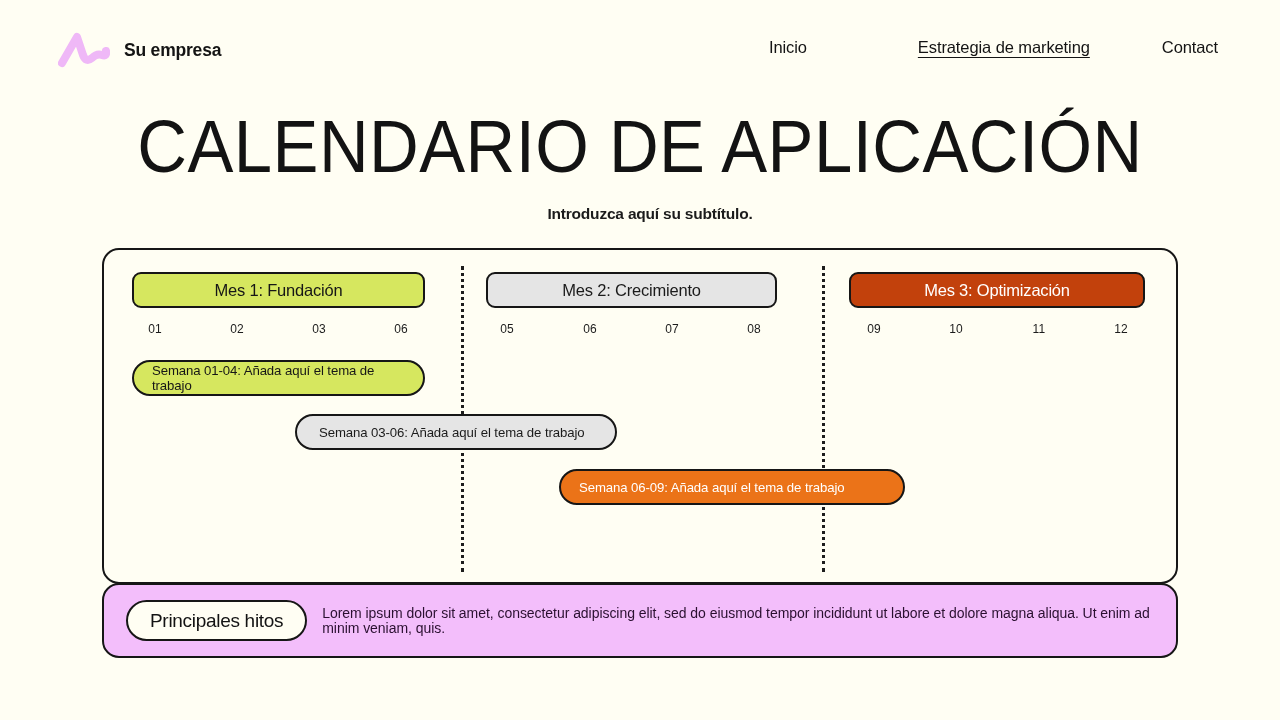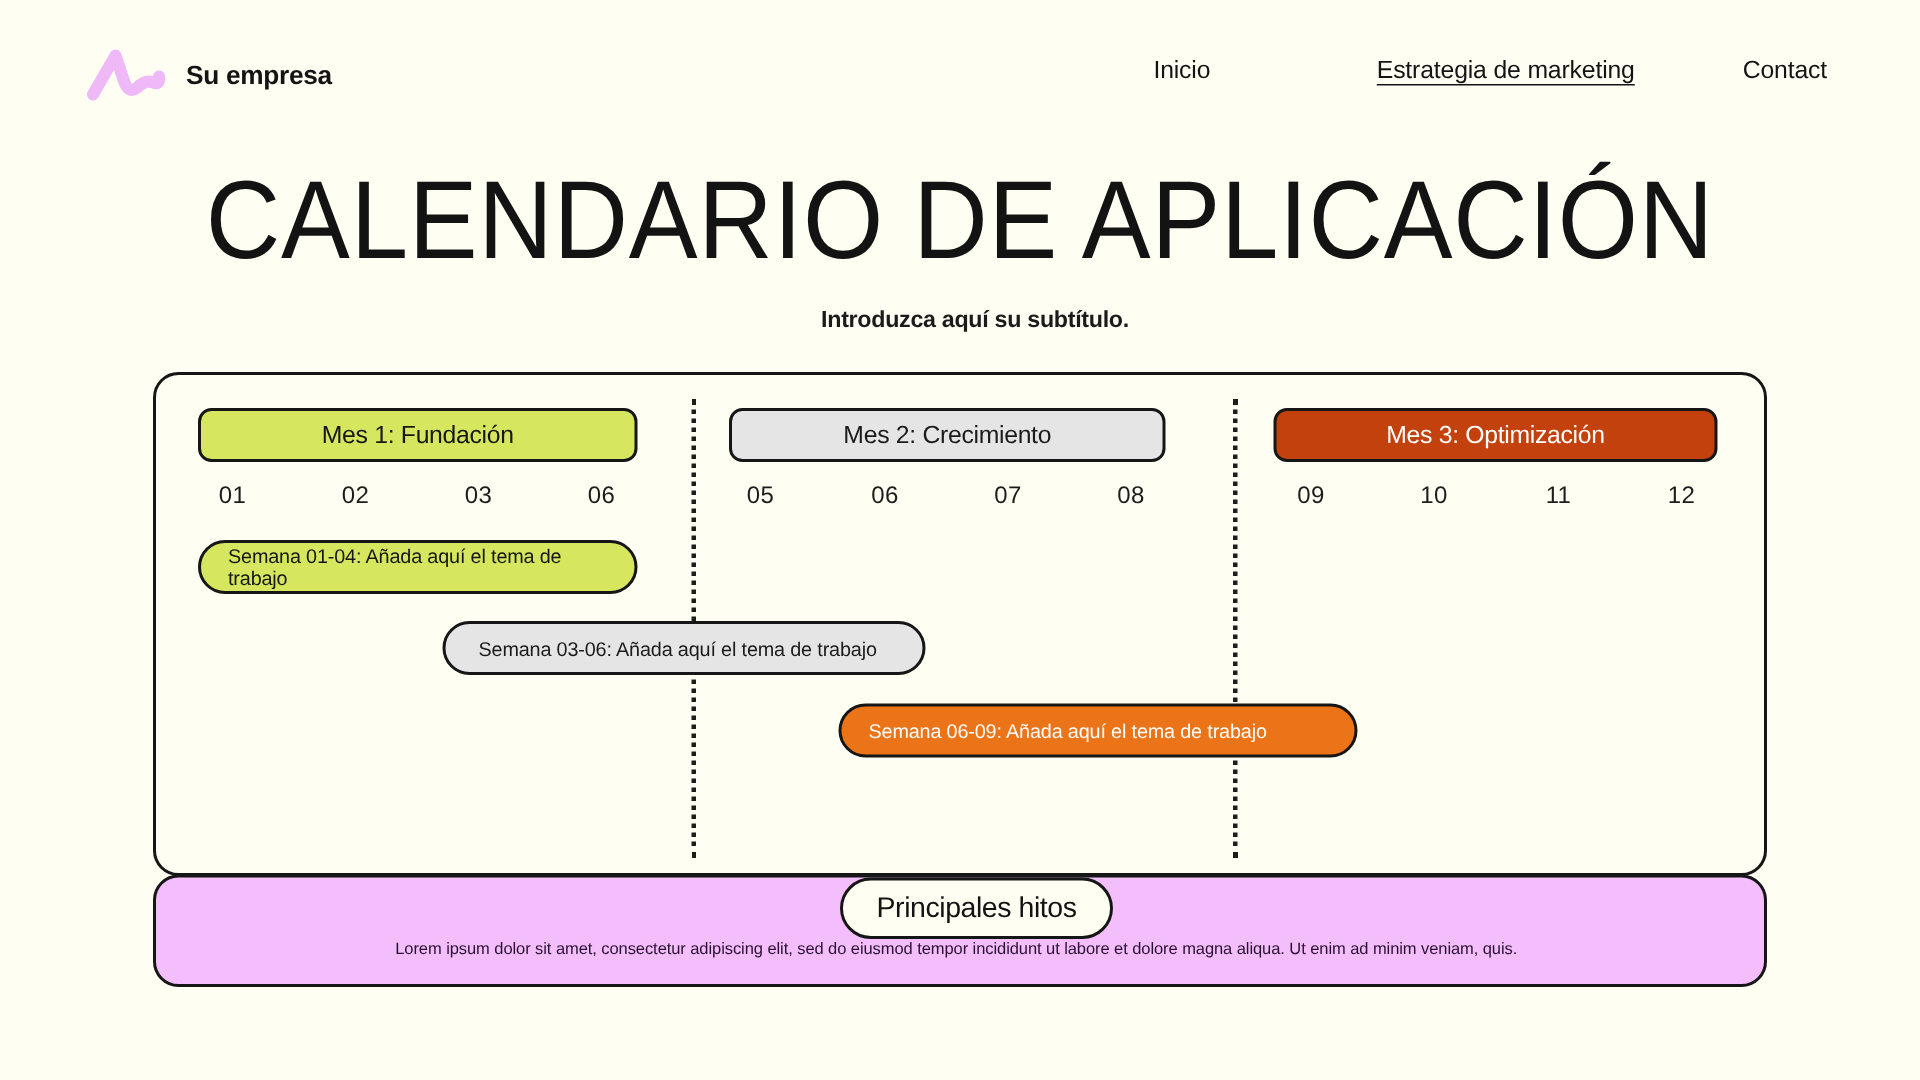--- a/index.html
+++ b/index.html
@@ -64,52 +64,52 @@
     font-size:16.5px; letter-spacing:-0.2px;
   }
   .month.m0 { left:28px;  width:293px; background:#D6E75F; color:#161616; }
   .month.m1 { left:382px; width:291px; background:#e5e5e5; color:#1b1b1b; }
   .month.m2 { left:745px; width:296px; background:#c2410c; color:#FFFFFF; }
 
   
   .weeks { position:absolute; top:72px; left:0; width:1072px; height:22px; }
   .week {
     position:absolute; top:0; width:46px; text-align:center;
-    font-size:16px; color:#1c1c1c; letter-spacing:0.2px;
+    font-size:12px; color:#1c1c1c; letter-spacing:0.2px;
   }
 
   
   .bar {
     position:absolute; height:36px;
     border:2.1px solid #161616; border-radius:18px;
     display:flex; align-items:center;
     font-size:13.2px; letter-spacing:-0.1px;
     padding:0 18px;
   }
   .bar.b0 { left:28px;  top:110px; width:293px; background:#D6E75F; color:#161616; justify-content:flex-start; }
   .bar.b1 { left:191px; top:164px; width:322px; background:#e5e5e5; color:#1b1b1b; justify-content:flex-start; padding-left:22px; }
   .bar.b2 { left:455px; top:219px; width:346px; background:#EB7318; color:#FFFFFF; justify-content:flex-start; padding-left:18px; }
   .bar.b3 { left:627px; top:274px; width:421px; background:#1E9BEE; color:#FFFFFF; justify-content:center; }
 
   
   .milestones {
     position:absolute; left:102px; top:583px; width:1076px; height:75px;
     background:#F3BEFB; border:2.2px solid #161616; border-radius:17px;
-    display:flex; align-items:center;flex-direction:column;
+    display:flex; align-items:center;
   }
   .ms-pill {
     margin-left:22px; flex:0 0 auto;
     height:41px; padding:0 22px;
     background:#FFFEF3; border:2.1px solid #161616; border-radius:21px;
     display:flex; align-items:center; justify-content:center;
     font-size:19px; color:#131313; letter-spacing:-0.3px; white-space:nowrap;
   }
   .ms-text {
     margin-left:15px; margin-right:20px;
-    font-size:11px; color:#2a1030; letter-spacing:-0.05px; line-height:15px;
+    font-size:14px; color:#2a1030; letter-spacing:-0.05px; line-height:15px;
   }
 </style>
 </head>
 <body>
 
 <div class="page">
 
   <div class="header">
 
     <div class="brand">

